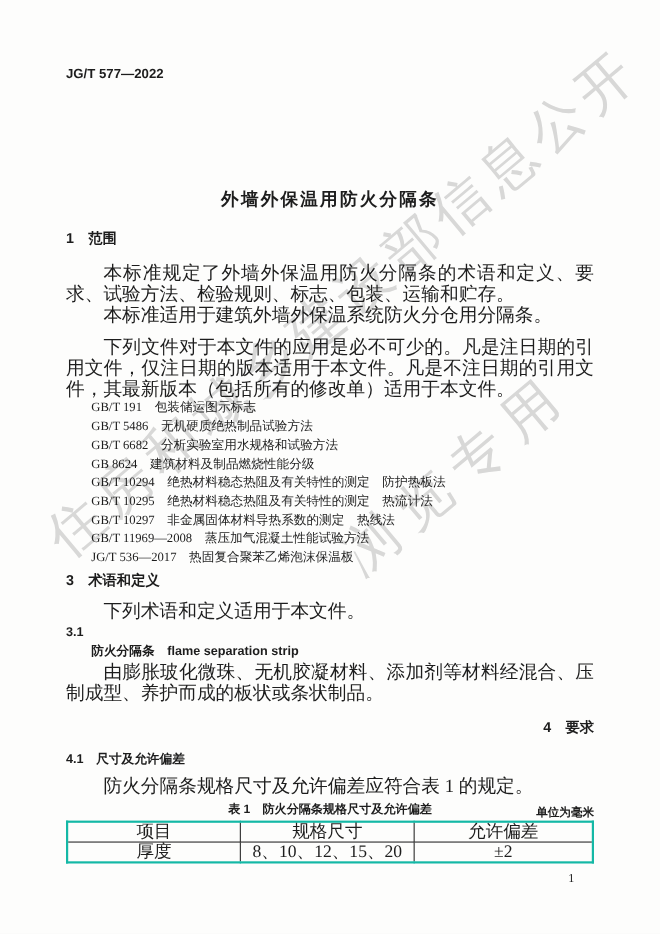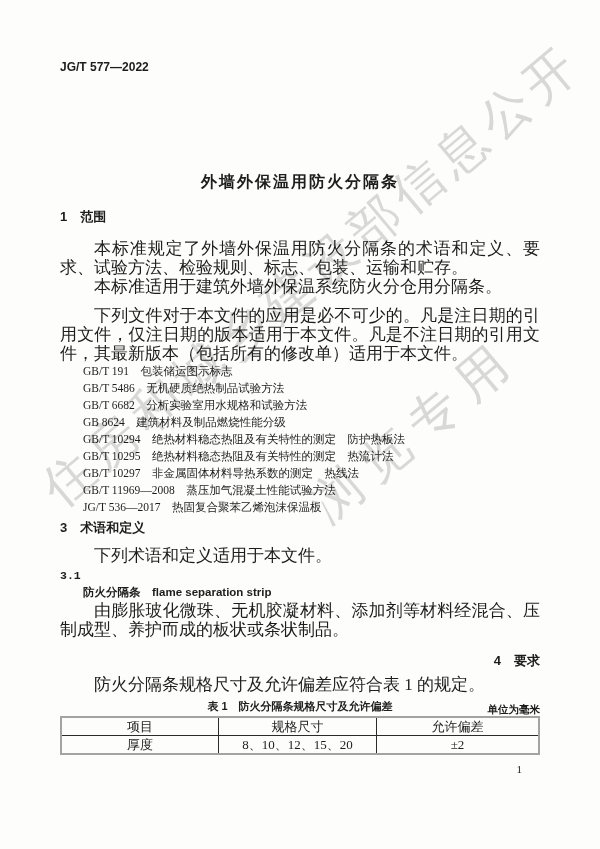--- a/index.html
+++ b/index.html
@@ -82,21 +82,21 @@
   p.m-top-sm { margin-top:10px; }
   .ref-list { margin:0; }
   .ref-item {
     padding-left:2em;
     font-size:11.5px;
     line-height:17px;
     white-space:nowrap;
   }
   .term-number {
     margin-top:2px;
-    font-family:Liberation Mono, monospace;
+    font-family:Liberation Sans, sans-serif;
     font-weight:bold;
     font-size:11.5px;
     line-height:17px;
   }
   .term-name {
     padding-left:2em;
     font-family:"Liberation Sans", sans-serif;
     font-weight:bold;
     font-size:11.5px;
     line-height:17px;
@@ -122,22 +122,22 @@
     right:0; top:4px;
     font-size:10.5px;
     font-weight:bold;
     font-family:"Liberation Serif", serif;
     margin-left:12px;
   }
   table.spec {
     margin-top:3px;
     width:100%;
     border-collapse:collapse;
-    border:2px solid #a3a3a3;
-    font-size:13px;
+    border:2px solid #14b8a6;
+    font-size:16px;
     padding-left:16px;
   }
   table.spec th, table.spec td {
     border:1px solid #2b2b2b;
     text-align:center;
     font-weight:normal;
     padding:2px 4px;
     height:13px;
     line-height:13px;
   }
@@ -180,20 +180,21 @@
       <div class="ref-item">JG/T 536—2017　热固复合聚苯乙烯泡沫保温板</div>
     </div>
 
     <h2 class="sec sec-3">3　术语和定义</h2>
     <p class="body m-top-sm">下列术语和定义适用于本文件。</p>
     <div class="term-number">3.1</div>
     <div class="term-name">防火分隔条　flame separation strip</div>
     <p class="body">由膨胀玻化微珠、无机胶凝材料、添加剂等材料经混合、压制成型、养护而成的板状或条状制品。</p>
 
     <h2 class="sec sec-4">4　要求</h2>
+    <h3 class="subsec">4.1　尺寸及允许偏差</h3>
     <p class="body table-lead">防火分隔条规格尺寸及允许偏差应符合表 1 的规定。</p>
 
     <div class="caption-row">
       <div class="table-caption">表 1　防火分隔条规格尺寸及允许偏差</div>
       <div class="unit-note">单位为毫米</div>
     </div>
 
     <table class="spec">
       <colgroup>
         <col style="width:33%">

